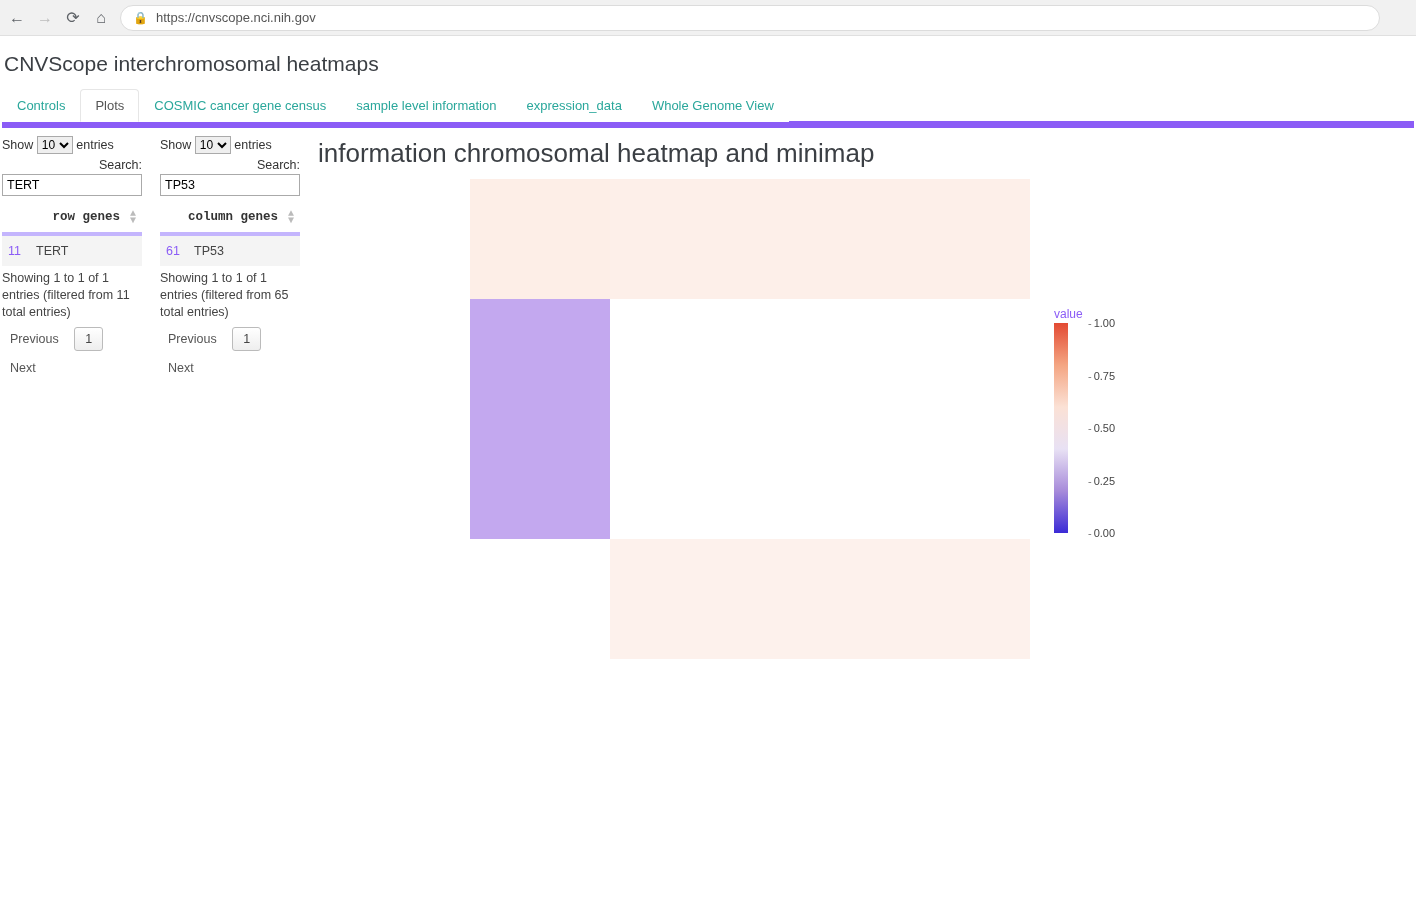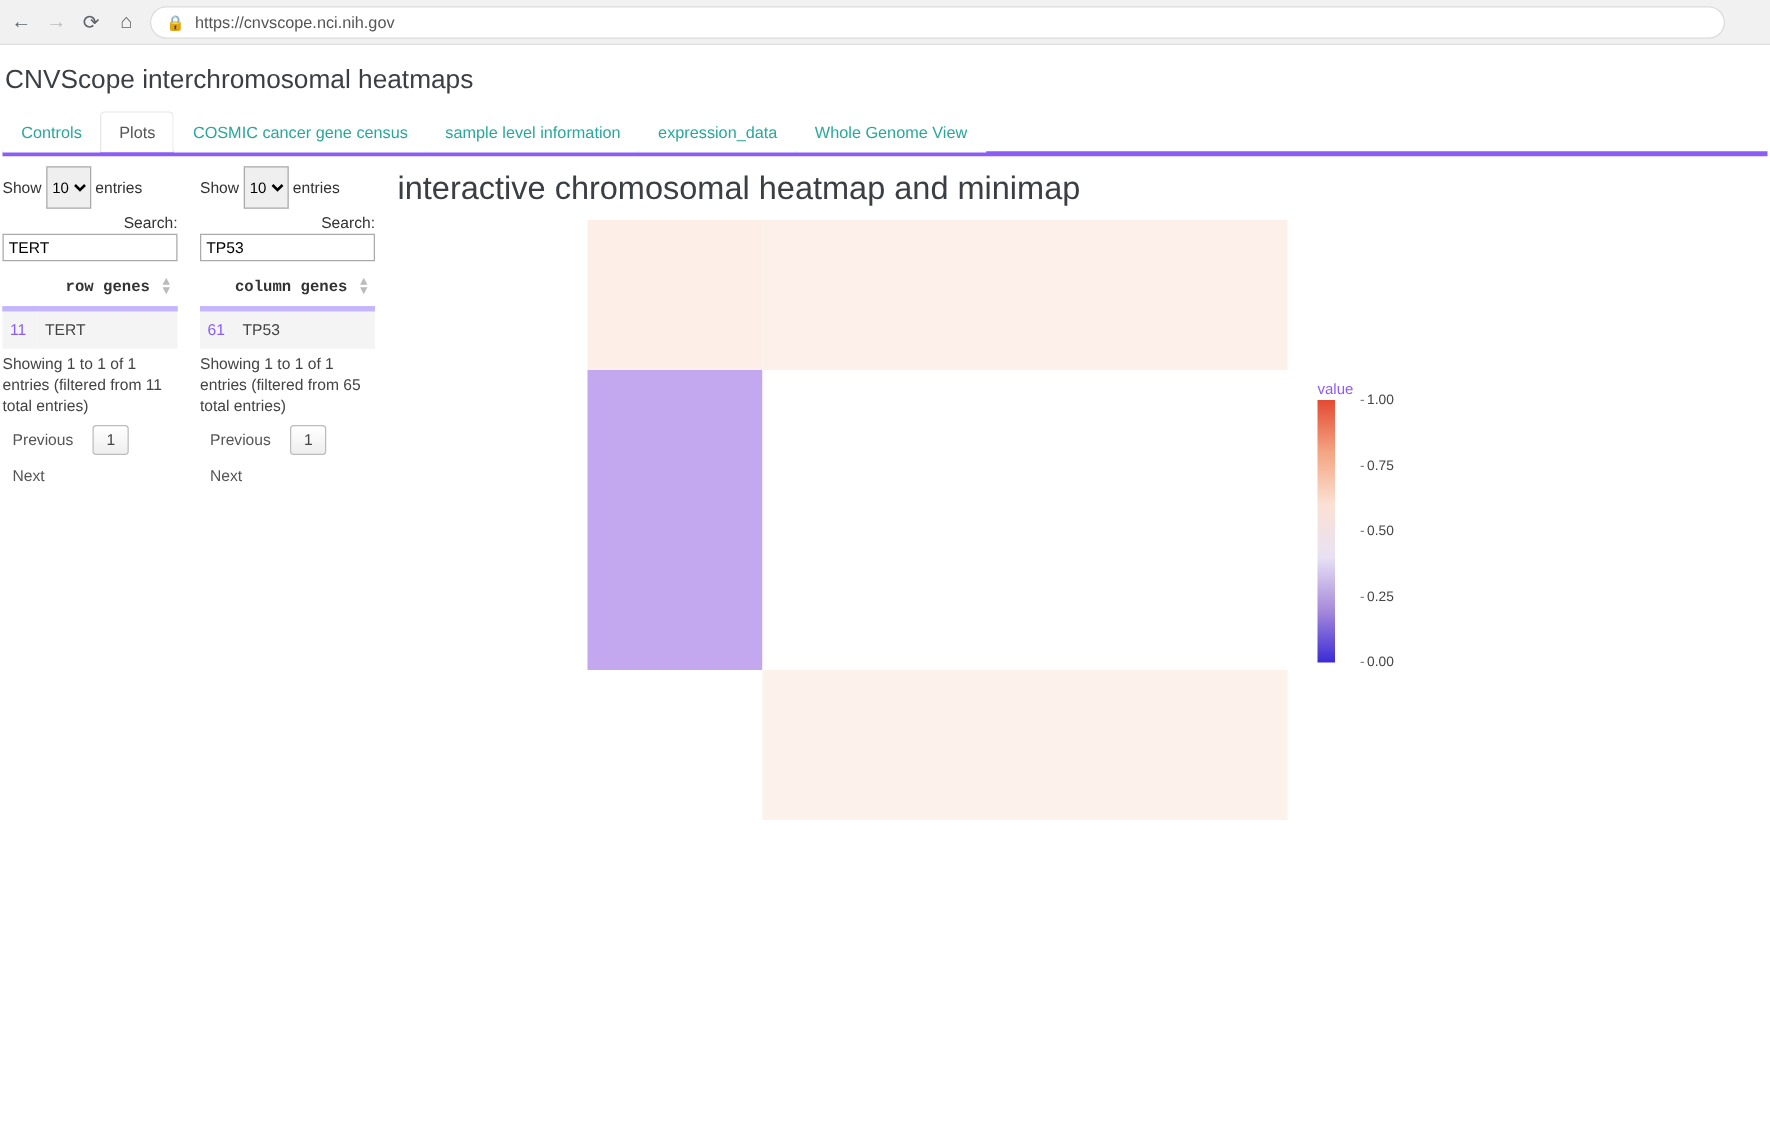--- a/index.html
+++ b/index.html
@@ -50,21 +50,21 @@
     font-size: 21px;
     font-weight: 400;
     color: #3b3f44;
     padding: 8px 2px 6px 2px;
   }
 
   
   .tabs {
     display: flex;
     gap: 0;
-    border-bottom: 4px solid #8b5cf6;
+    border-bottom: 7px solid #8b5cf6;
     margin-top: 6px;
   }
   .tab {
     padding: 8px 14px;
     font-size: 13px;
     color: #2aa79b;
     cursor: pointer;
     border: 1px solid transparent;
     border-bottom: none;
     position: relative;
@@ -87,21 +87,21 @@
   }
 
   .dt-panel {
     width: 140px;
     font-size: 12.5px;
   }
   .dt-length { margin-top: 2px; }
   .dt-length select {
     border: 1px solid #aaa;
     font-size: 12px;
-    height: 34px;
+    height: 18px;
   }
   .dt-search {
     text-align: right;
     margin-top: 4px;
   }
   .dt-search input {
     width: 100%;
     border: 1px solid #aaa;
     font-size: 12.5px;
     padding: 3px 4px;
@@ -329,21 +329,21 @@
       <div class="dt-paginate">
         <span class="pg-btn">Previous</span>
         <span class="pg-num">1</span>
         <div class="next-row">
           <span class="pg-btn">Next</span>
         </div>
       </div>
     </div>
 
     <div class="heatmap-area">
-      <h2 class="hm-title">interactive chromosomal heatmap and minimap</h2>
+      <h2 class="hm-title">information chromosomal heatmap and minimap</h2>
       <div class="hm-wrap">
         <div class="hm-grid" id="hm-grid">
             <div class="hm-cell" style="left: 0px; top: 0px; width: 140px; height: 120px; background: rgb(253, 238, 231);"></div>
             <div class="hm-cell" style="left: 140px; top: 0px; width: 420px; height: 120px; background: rgb(253, 239, 233);"></div>
             <div class="hm-cell" style="left: 0px; top: 120px; width: 140px; height: 240px; background: rgb(195, 168, 239);"></div>
             <div class="hm-cell" style="left: 140px; top: 120px; width: 420px; height: 240px; background: rgb(255, 255, 255);"></div>
             <div class="hm-cell" style="left: 0px; top: 360px; width: 140px; height: 120px; background: rgb(255, 255, 255);"></div>
             <div class="hm-cell" style="left: 140px; top: 360px; width: 420px; height: 120px; background: rgb(253, 241, 236);"></div>
           </div>
         <div class="legend">

